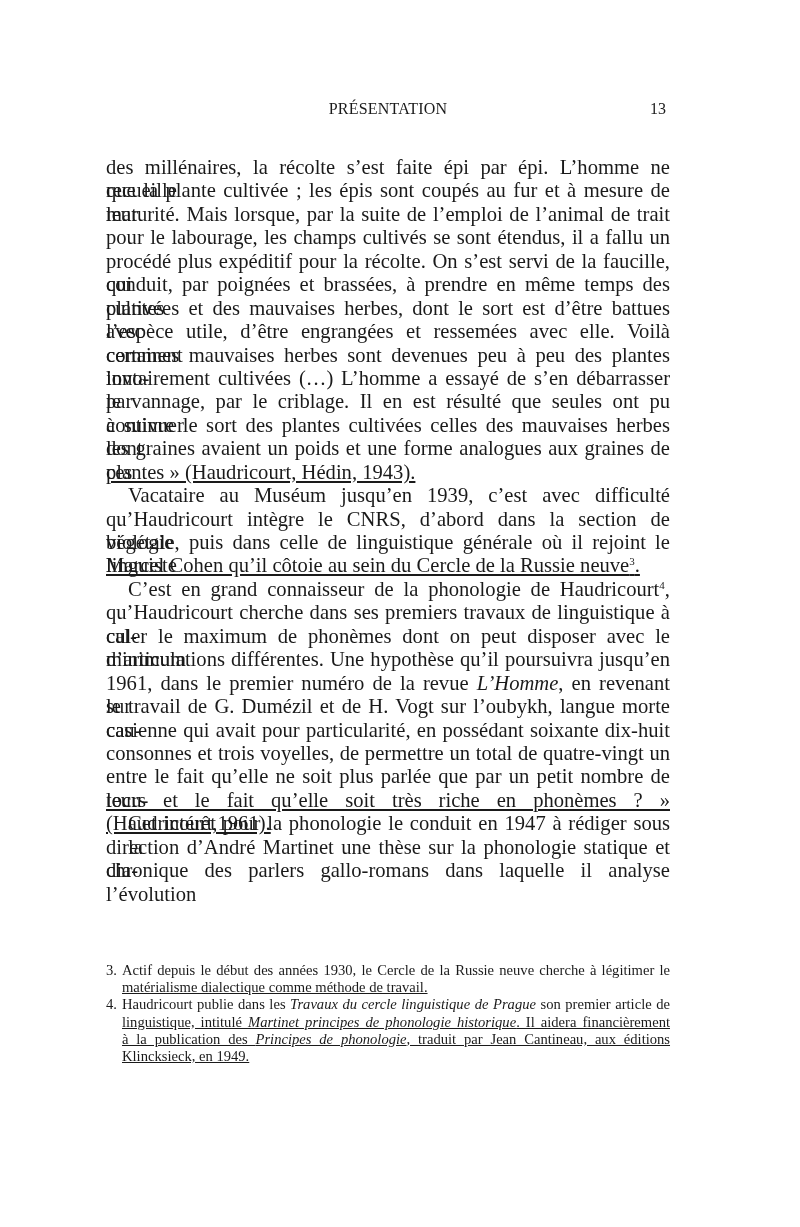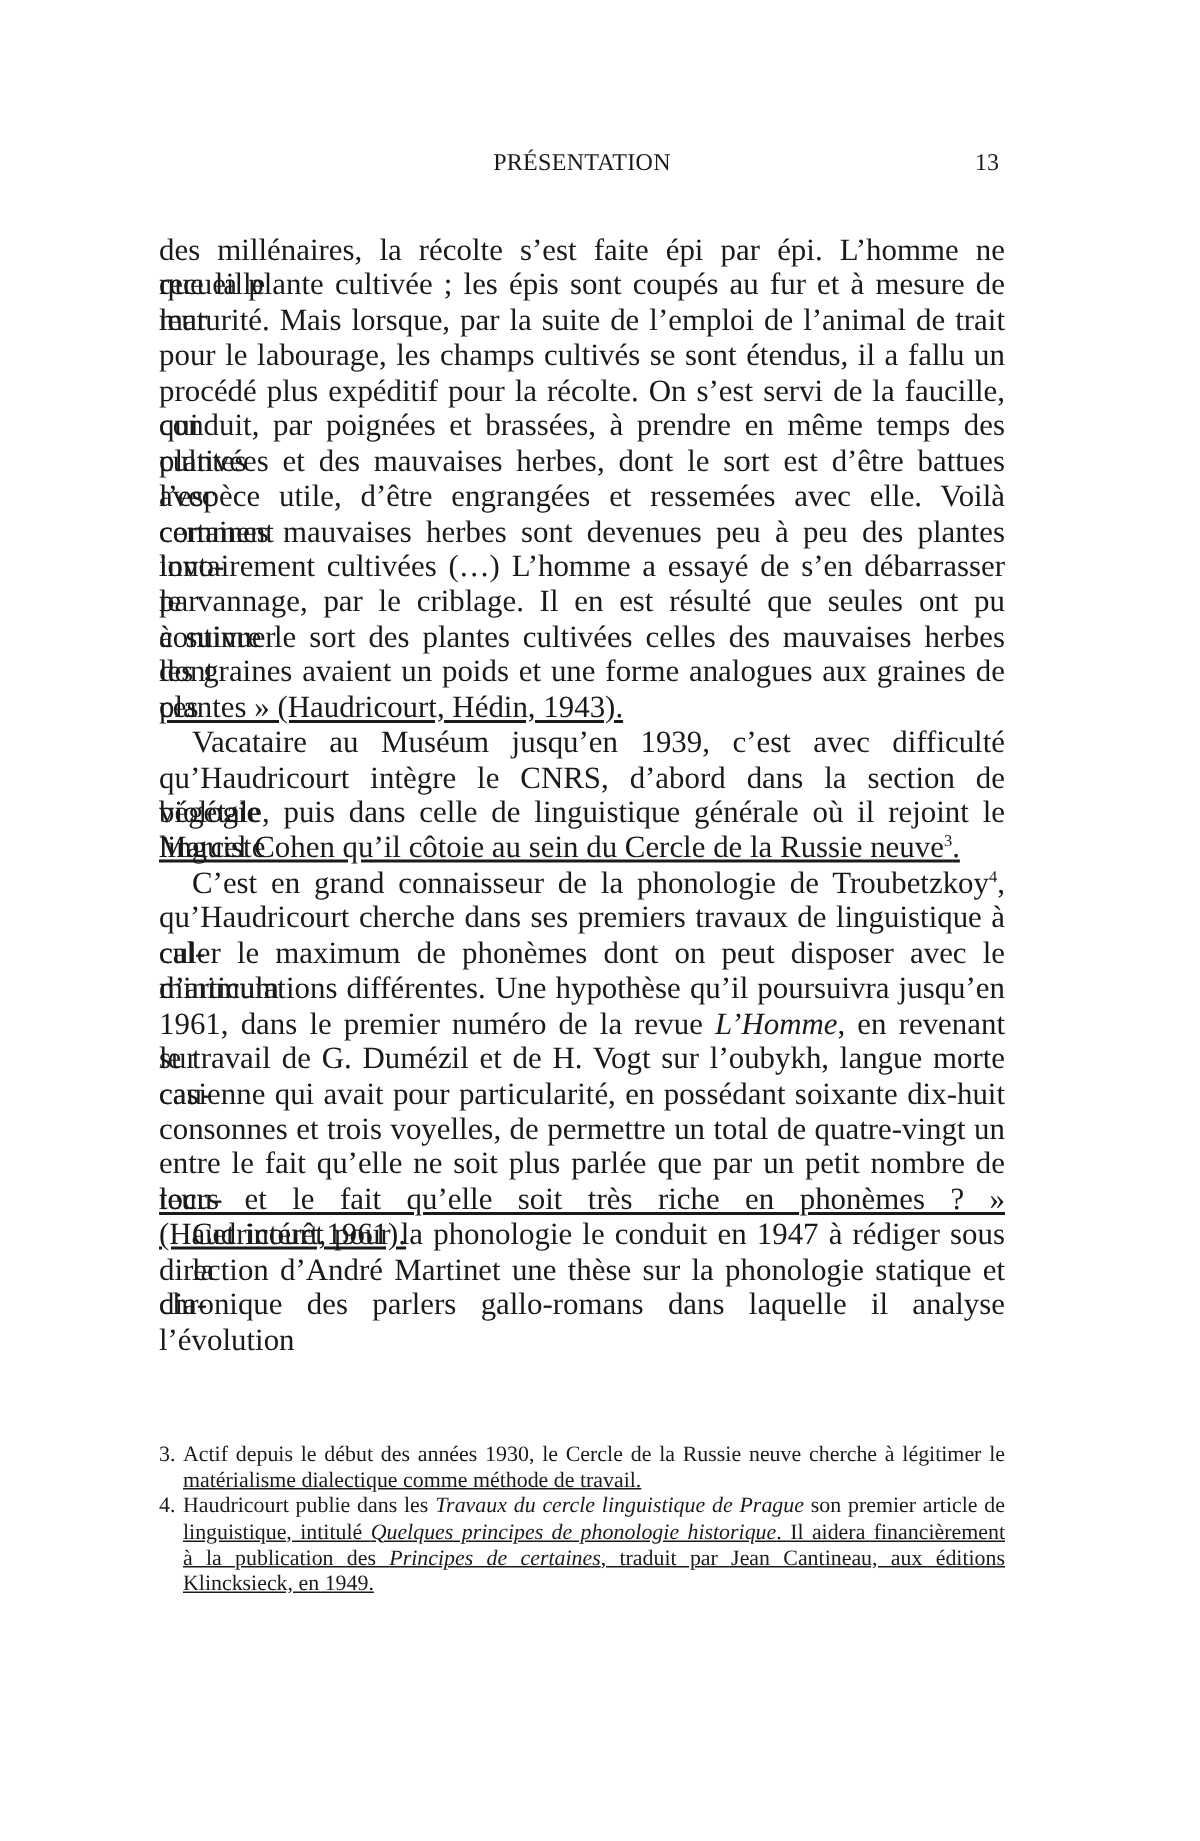--- a/index.html
+++ b/index.html
@@ -43,21 +43,21 @@
       <div class="line"><span>certaines mauvaises herbes sont devenues peu à peu des plantes invo-</span></div>
       <div class="line"><span>lontairement cultivées (…) L’homme a essayé de s’en débarrasser par</span></div>
       <div class="line"><span>le vannage, par le criblage. Il en est résulté que seules ont pu continuer</span></div>
       <div class="line"><span>à suivre le sort des plantes cultivées celles des mauvaises herbes dont</span></div>
       <div class="line"><span>les graines avaient un poids et une forme analogues aux graines de ces</span></div>
       <div class="line last"><span>plantes » (Haudricourt, Hédin, 1943).</span></div>
       <div class="line indent"><span>Vacataire au Muséum jusqu’en 1939, c’est avec difficulté</span></div>
       <div class="line"><span>qu’Haudricourt intègre le CNRS, d’abord dans la section de biologie</span></div>
       <div class="line"><span>végétale, puis dans celle de linguistique générale où il rejoint le linguiste</span></div>
       <div class="line last"><span>Marcel Cohen qu’il côtoie au sein du Cercle de la Russie neuve</span><sup>3</sup><span>.</span></div>
-      <div class="line indent"><span>C’est en grand connaisseur de la phonologie de Troubetzkoy</span><sup>4</sup><span>,</span></div>
+      <div class="line indent"><span>C’est en grand connaisseur de la phonologie de Haudricourt</span><sup>4</sup><span>,</span></div>
       <div class="line"><span>qu’Haudricourt cherche dans ses premiers travaux de linguistique à cal-</span></div>
       <div class="line"><span>culer le maximum de phonèmes dont on peut disposer avec le minimum</span></div>
       <div class="line"><span>d’articulations différentes. Une hypothèse qu’il poursuivra jusqu’en</span></div>
       <div class="line"><span>1961, dans le premier numéro de la revue </span><i>L’Homme</i><span>, en revenant sur</span></div>
       <div class="line"><span>le travail de G. Dumézil et de H. Vogt sur l’oubykh, langue morte cau-</span></div>
       <div class="line"><span>casienne qui avait pour particularité, en possédant soixante dix-huit</span></div>
       <div class="line"><span>consonnes et trois voyelles, de permettre un total de quatre-vingt un</span></div>
       <div class="line"><span>entre le fait qu’elle ne soit plus parlée que par un petit nombre de locu-</span></div>
       <div class="line last"><span>teurs et le fait qu’elle soit très riche en phonèmes ? » (Haudricourt,1961).</span></div>
       <div class="line indent"><span>Cet intérêt pour la phonologie le conduit en 1947 à rédiger sous la</span></div>
@@ -65,18 +65,18 @@
       <div class="line"><span>chronique des parlers gallo-romans dans laquelle il analyse l’évolution</span></div>
     </div>
 
   <div class="fn-area" id="fn-area">
       <div>
         <div class="fn-line"><span class="fn-num">3.</span><span>Actif depuis le début des années 1930, le Cercle de la Russie neuve cherche à légitimer le</span></div>
         <div class="fn-line last cont"><span>matérialisme dialectique comme méthode de travail.</span></div>
       </div>
       <div>
         <div class="fn-line"><span class="fn-num">4.</span><span>Haudricourt publie dans les </span><i>Travaux du cercle linguistique de Prague</i><span> son premier article de</span></div>
-        <div class="fn-line cont"><span>linguistique, intitulé </span><i>Quelques principes de phonologie historique</i><span>. Il aidera financièrement</span></div>
-        <div class="fn-line cont"><span>à la publication des </span><i>Principes de certaines</i><span>, traduit par Jean Cantineau, aux éditions</span></div>
+        <div class="fn-line cont"><span>linguistique, intitulé </span><i>Martinet principes de phonologie historique</i><span>. Il aidera financièrement</span></div>
+        <div class="fn-line cont"><span>à la publication des </span><i>Principes de phonologie</i><span>, traduit par Jean Cantineau, aux éditions</span></div>
         <div class="fn-line last cont"><span>Klincksieck, en 1949.</span></div>
       </div>
     </div>
 </div>
 
 </body></html>

